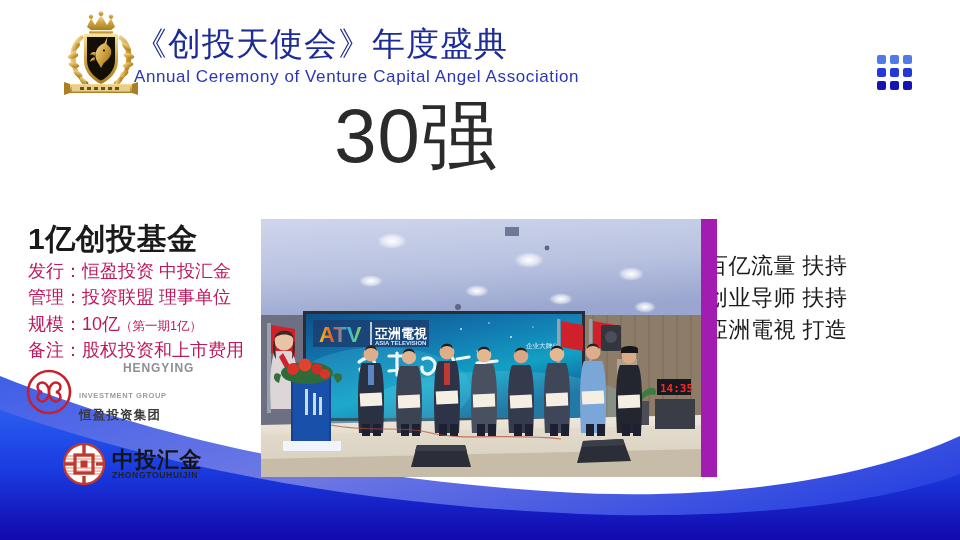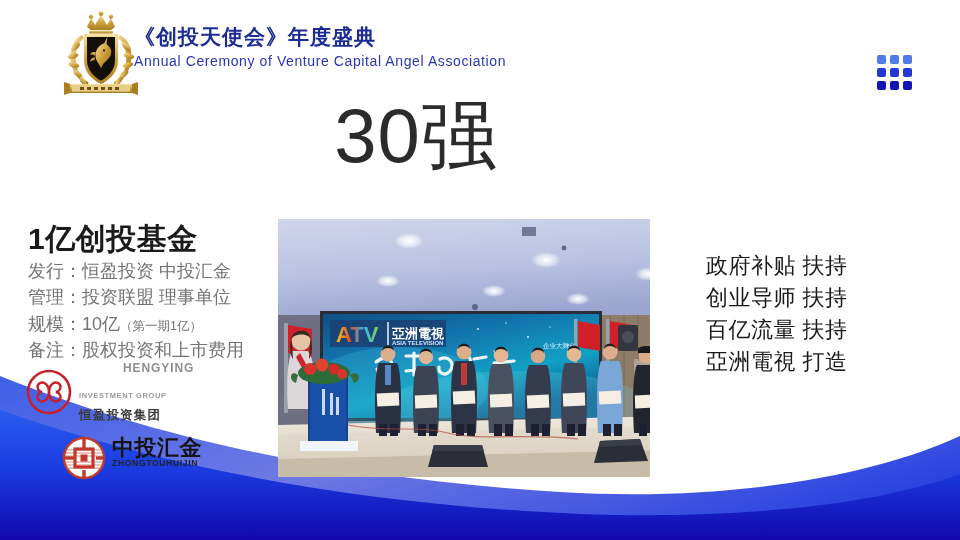--- a/index.html
+++ b/index.html
@@ -28,34 +28,35 @@
   #brand-logo {
     position: absolute;
     left: 58px; top: 11px;
     width: 86px; height: 86px;
   }
   #header-text {
     position: absolute;
     left: 134px; top: 25px;
   }
   #header-title-cn {
-    font-size: 21px;
-    font-weight: bold;
+    font-size: 33px;
+    font-weight: normal;
     color: #1c2b96;
     letter-spacing: 1px;
     line-height: 1.15;
     white-space: nowrap;
   }
   #header-title-en {
-    font-size: 14px;
+    font-size: 17px;
     color: #2a35b8;
     letter-spacing: 0.6px;
     line-height: 1.3;
     margin-top: 3px;
     white-space: nowrap;
+    text-align: center;
   }
 
   
   #dot-grid {
     position: absolute;
     right: 48px; top: 55px;
     display: grid;
     grid-template-columns: repeat(3, 9px);
     grid-template-rows: repeat(3, 9px);
     gap: 4px;
@@ -91,21 +92,21 @@
   #fund-title {
     font-size: 30px;
     font-weight: bold;
     color: #1a1a1a;
     letter-spacing: 0.5px;
     line-height: 1.15;
     margin-bottom: 1px;
   }
   .fund-row {
     font-size: 18px;
-    color: #737373;
+    color: #be185d;
     line-height: 1.48;
     white-space: nowrap;
   }
   .fund-row .note {
     font-size: 12.5px;
   }
 
   
   #company-logos {
     position: absolute;
@@ -139,23 +140,23 @@
   #hengying-name-cn {
     font-size: 12.5px;
     font-weight: bold;
     color: #3a3a3a;
     letter-spacing: 1.2px;
     margin-top: 9px;
     font-family: "DejaVu Serif", "Liberation Serif", serif;
   }
   #zhongtou-logo {
     display: flex;
-    align-items: flex-start;
+    align-items: center;
     gap: 6px;
-    margin-top: 14px;
+    margin-top: 20px;
     margin-left: 36px;
   }
   #zhongtou-mark { width: 44px; height: 44px; flex: none; }
   #zhongtou-text { line-height: 1.05; }
   #zhongtou-name-cn {
     font-size: 22px;
     font-weight: bold;
     color: #141414;
     letter-spacing: 0.5px;
   }
@@ -177,24 +178,24 @@
     font-size: 22px;
     color: #1a1a1a;
     line-height: 1.45;
     white-space: nowrap;
     letter-spacing: 0.5px;
   }
 
   
   #photo {
     position: absolute;
-    left: 278px; top: 219px;
-    width: 372px; height: 258px;
+    left: 261px; top: 219px;
+    width: 456px; height: 258px;
     overflow: hidden;
-    background: #ec4899;
+    background: #a21caf;
     z-index: 7;
   }
   #photo svg { display: block; }
 
   
   #waves {
     position: absolute;
     left: 0; bottom: 0;
     width: 960px; height: 200px;
     z-index: 2;
@@ -351,23 +352,22 @@
         </svg>
       </div>
       <div id="zhongtou-text">
         <div id="zhongtou-name-cn">中投汇金</div>
         <div id="zhongtou-name-en">ZHONGTOUHUIJIN</div>
       </div>
     </div>
   </div>
 
   <div id="right-panel">
-    <div class="benefit-row">政府补贴 扶持</div>
+    <div class="benefit-row">百亿流量 扶持</div>
     <div class="benefit-row">创业导师 扶持</div>
-    <div class="benefit-row">百亿流量 扶持</div>
     <div class="benefit-row">亞洲電視 打造</div>
   </div>
 
   <div id="photo">
     <svg viewBox="0 0 440 258" width="440" height="258">
       <defs>
         <linearGradient id="ceil" x1="0" y1="0" x2="0.25" y2="1">
           <stop offset="0%" stop-color="#cfd6ec"></stop>
           <stop offset="55%" stop-color="#b9c2e0"></stop>
           <stop offset="100%" stop-color="#9aa6cf"></stop>

